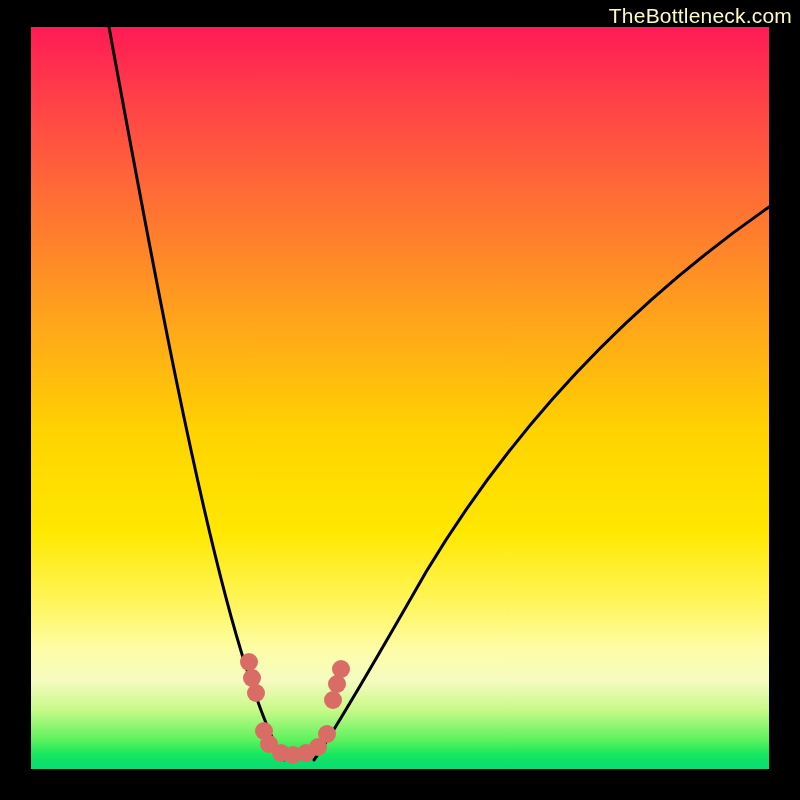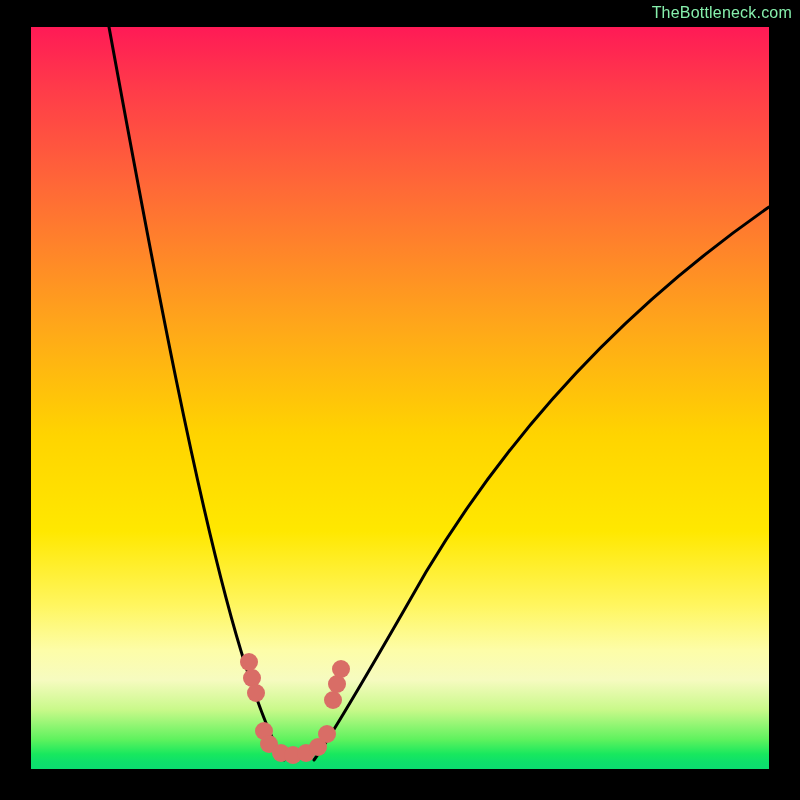--- a/index.html
+++ b/index.html
@@ -46,22 +46,22 @@
       #18e85e 98%,
       #0ee06a 99%,
       #0bdc70 100%
     );
   }
 
   .watermark {
     position: absolute;
     top: 4px;
     right: 8px;
-    color: #86efac;
-    font-size: 16px;
+    color: #fef9c3;
+    font-size: 21px;
     letter-spacing: 0.2px;
     font-weight: 500;
     user-select: none;
   }
 
   
   svg.overlay {
     position: absolute;
     left: 31px;
     top: 27px;

